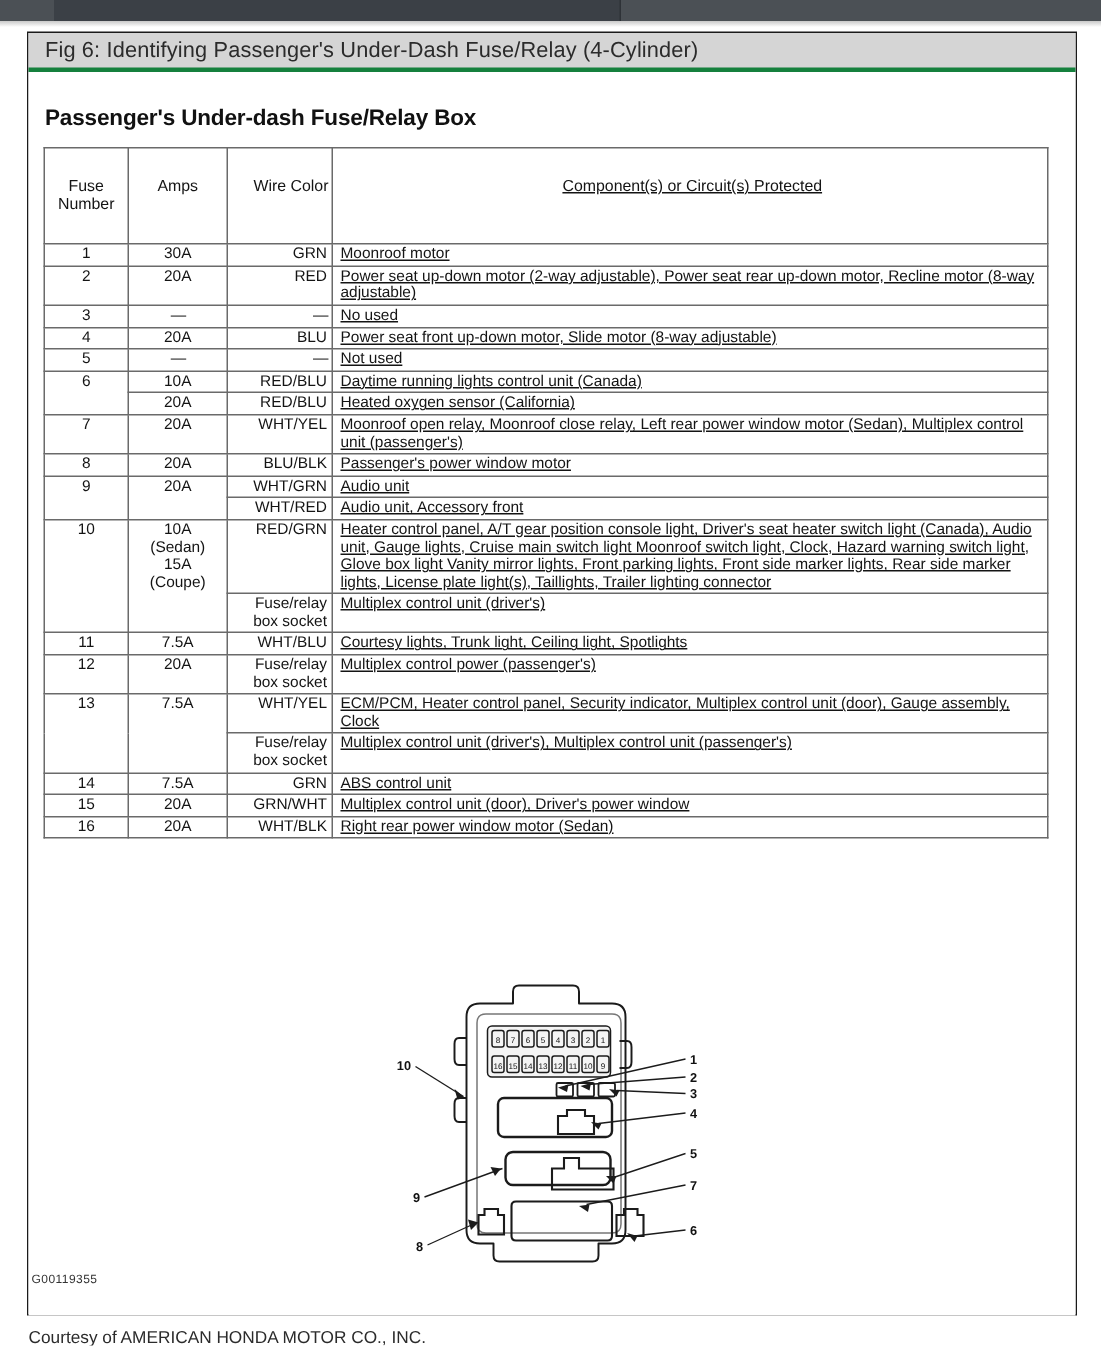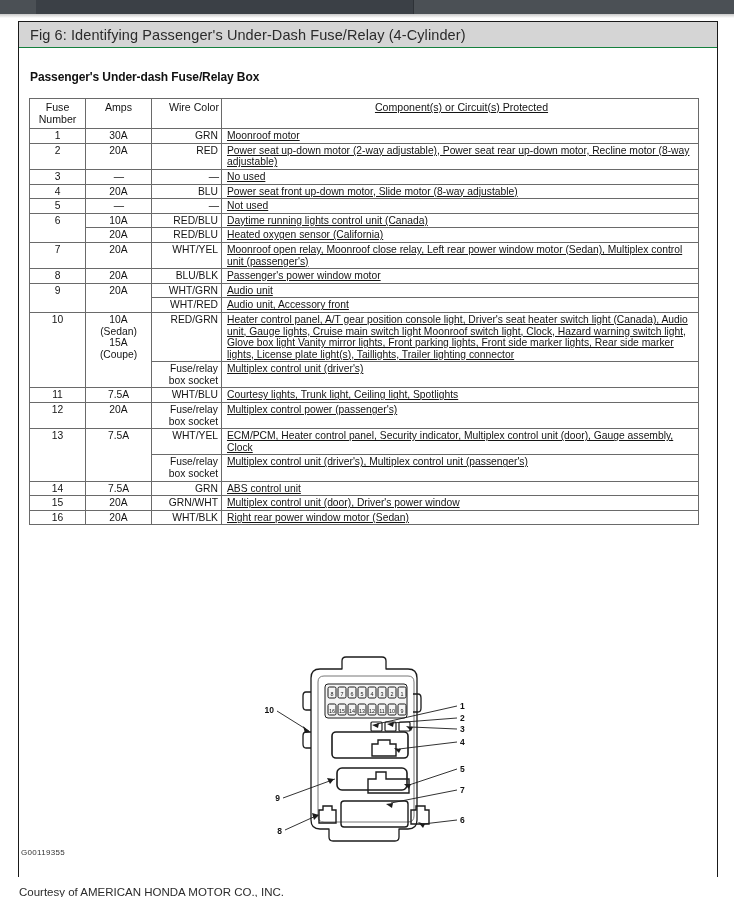--- a/index.html
+++ b/index.html
@@ -30,40 +30,40 @@
   .doc-panel {
     position:absolute; left:18px; top:21px;
     width:700px; height:856px;
     background:#ffffff;
     border:1px solid #1a1a1a;
   }
 
   .doc-title {
     height:26px;
     background:#d5d5d5;
-    border-bottom:1px solid #15803d;
+    border-bottom:3px solid #15803d;
     display:flex; align-items:center;
     padding-left:11px;
     font-size:14.5px;
     color:#2b2b2b;
     letter-spacing:0.1px;
     white-space:nowrap;
     overflow:hidden;
   }
 
   .doc-body {
     position:relative;
     height:829px;
     background:#ffffff;
     padding:0;
   }
 
   .section-heading {
     position:absolute; left:11px; top:22px;
-    font-size:12px; font-weight:bold; color:#111;
+    font-size:15px; font-weight:bold; color:#111;
     letter-spacing:-0.1px;
   }
 
   
   table.fuse-table {
     position:absolute; left:10px; top:50px;
     width:670px;
     border-collapse:collapse;
     font-size:10.3px;
     color:#141414;
@@ -78,21 +78,21 @@
   }
   .c-num   { width:56px;  text-align:center; }
   .c-amp   { width:66px;  text-align:center; }
   .c-wire  { width:70px;  text-align:right; }
   .c-comp  { text-align:left; padding-left:5px !important;text-decoration:underline; }
 
   thead th {
     font-weight:bold;
     text-align:center;
     font-size:10.6px;
-    padding:3px 2px !important;
+    padding:20px 2px !important;
     line-height:11.5px;
   }
   tbody td { height:13px; padding-top:1px !important; padding-bottom:1px !important; }
   .dash { letter-spacing:-1px; }
   .subcell { line-height:11.4px; }
 
   
   .diagram-wrap {
     position:absolute; left:0px; top:600px;
     width:700px; height:200px;

